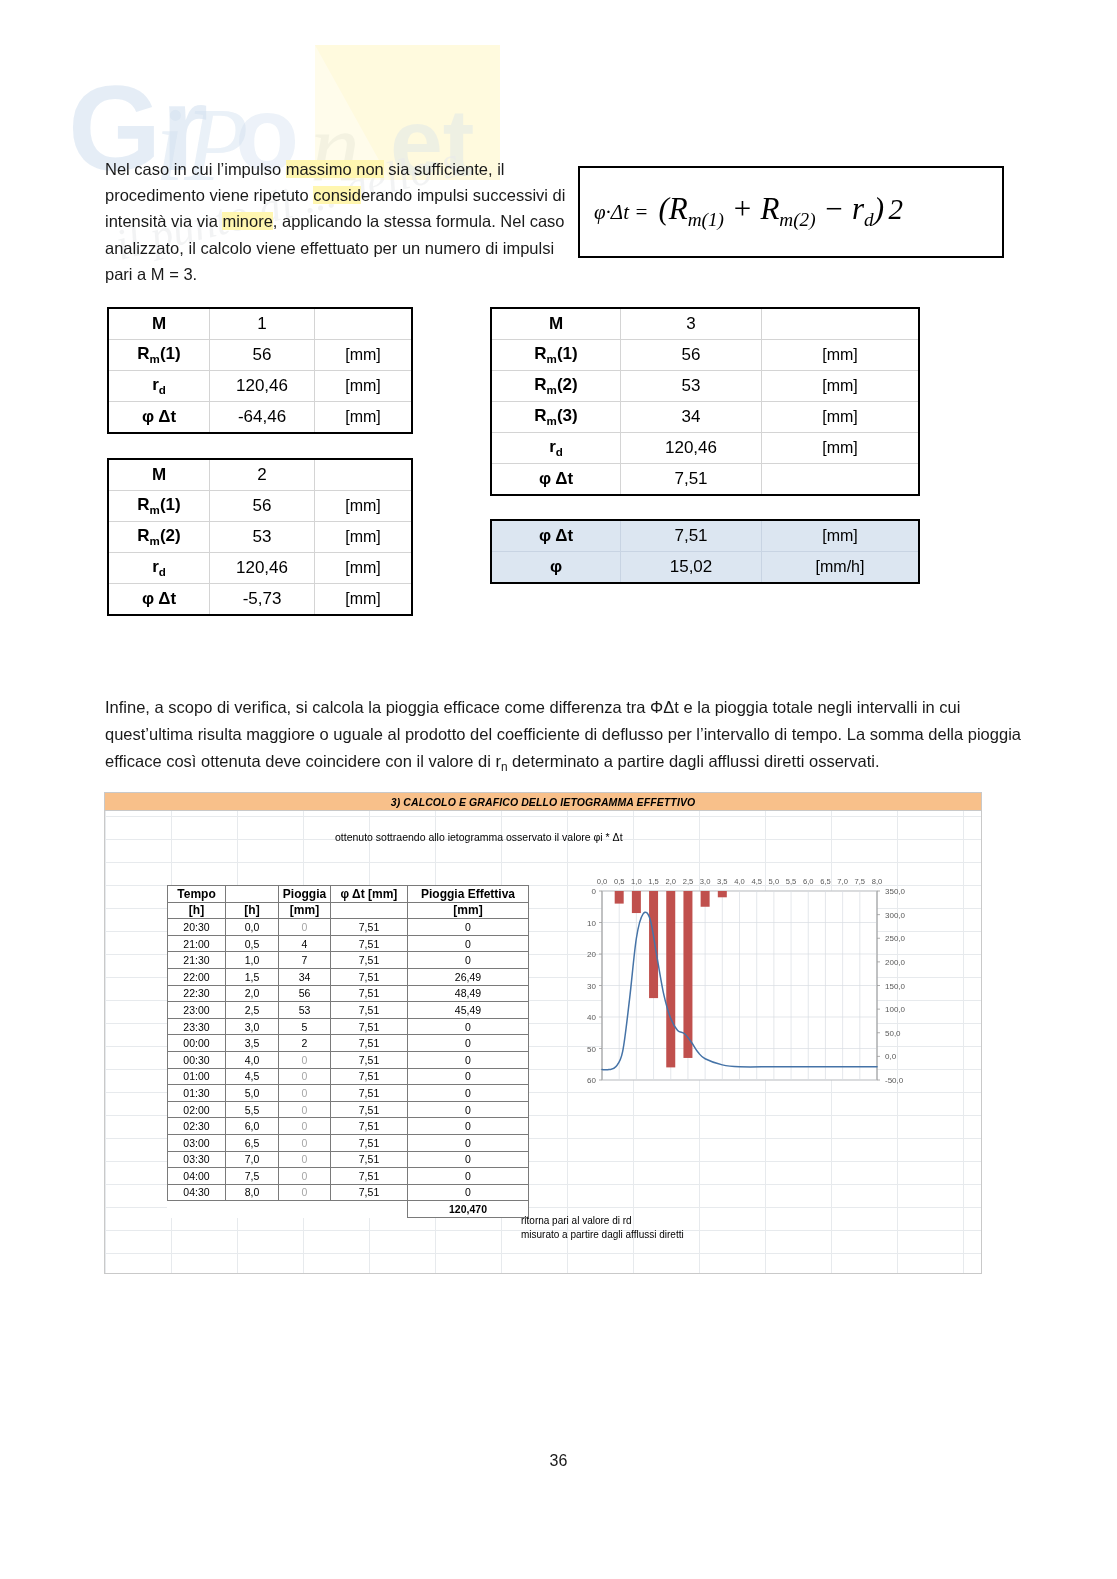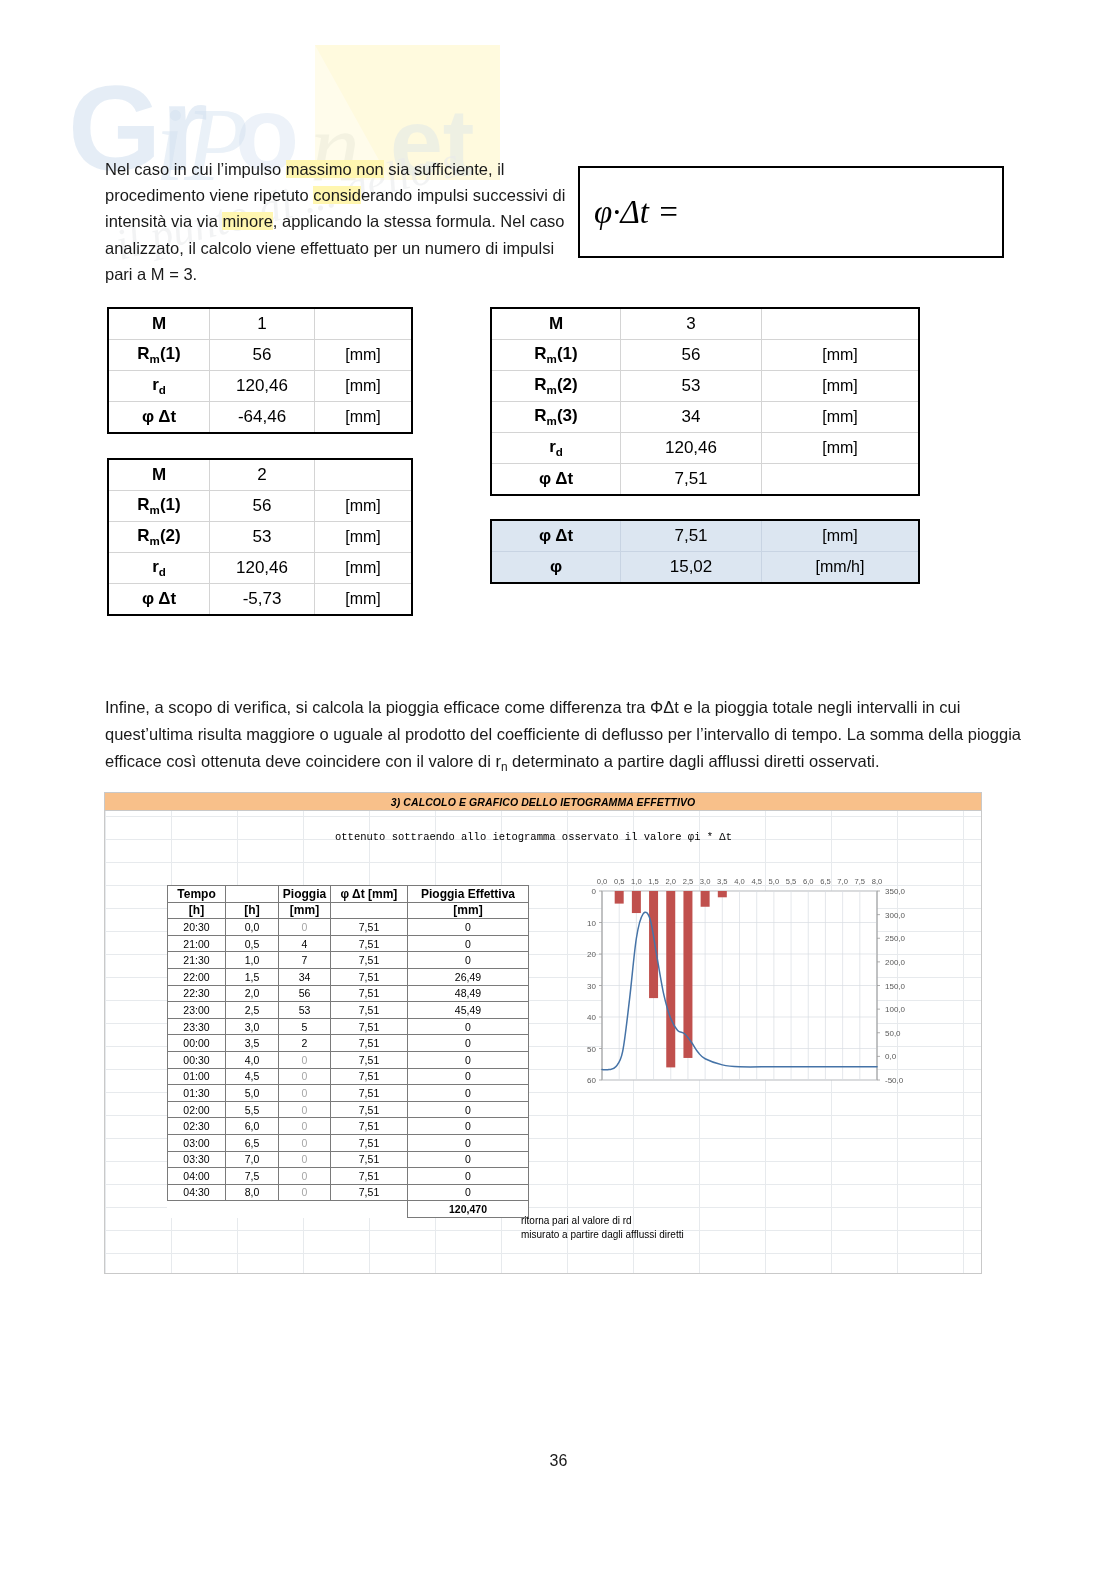--- a/index.html
+++ b/index.html
@@ -51,21 +51,21 @@
     background: #fff;
     z-index: 3;
     display: flex;
     align-items: center;
     padding-left: 14px;
     box-sizing: border-box;
   }
   .f-italic {
     font-family: "Liberation Serif", serif;
     font-style: italic;
-    font-size: 33px;
+    font-size: 21px;
   }
   .frac {
     display: inline-block;
     vertical-align: middle;
     text-align: center;
     margin-left: 10px;
     line-height: 1.05;
   }
   .frac .num { font-family: "Liberation Serif", serif; font-style: italic; font-size: 31px; white-space: nowrap;}
   .frac .den { font-family: "Liberation Serif", serif; font-style: italic; font-size: 29px; }
@@ -143,21 +143,20 @@
     align-items: center;
     justify-content: center;
     letter-spacing: 0.1px;
     font-style: italic;
   }
   #sheet-subtitle {
     position: absolute;
     left: 230px;
     top: 38px;
     font-size: 10.5px;
-    font-family: Liberation Mono, monospace;
   }
 
   
   #datatable {
     position: absolute;
     left: 62px;
     top: 92px;
     border-collapse: collapse;
     font-size: 10.5px;
     background: #fff;
@@ -223,20 +222,24 @@
     <text x="250" y="150" font-family="Liberation Serif, serif" font-size="100" font-style="italic" fill="#8a8a3a" opacity="0.40">n</text>
     <text x="330" y="145" font-family="Liberation Sans, sans-serif" font-size="95" font-weight="bold" fill="#2f6fb5" opacity="0.35">et</text>
     <text x="60" y="230" font-family="Liberation Serif, serif" font-size="44" font-style="italic" fill="#9aa0a6" opacity="0.55" transform="rotate(-14 60 230)">il punto di ... dello s</text>
   </g>
 </svg>
 
 <div class="para" id="para-top"><span>Nel caso in cui l’impulso </span><span class="hl">massimo non</span><span> sia sufficiente, il procedimento viene ripetuto </span><span class="hl">consid</span><span>erando impulsi successivi di intensità via via </span><span class="hl">minore</span><span>, applicando la stessa formula. Nel caso analizzato, il calcolo viene effettuato per un numero di impulsi pari a M = 3.</span></div>
 
 <div id="formula-box">
   <span class="f-italic">φ·Δt =</span>
+  <span class="frac">
+    <span class="num"><span>(</span><span>R</span><span class="mi">m(1)</span><span> + R</span><span class="mi">m(2)</span><span> − r</span><span class="mi">d</span><span>)</span></span>
+    <span class="den">2</span>
+  </span>
 </div>
 
 <table class="mtable" id="tbl-m1">
   <tbody>
       <tr>
     <td class="c0">M</td>
     <td class="c1 val">1</td>
     <td class="c2 unit"></td>
   </tr>
   <tr>

